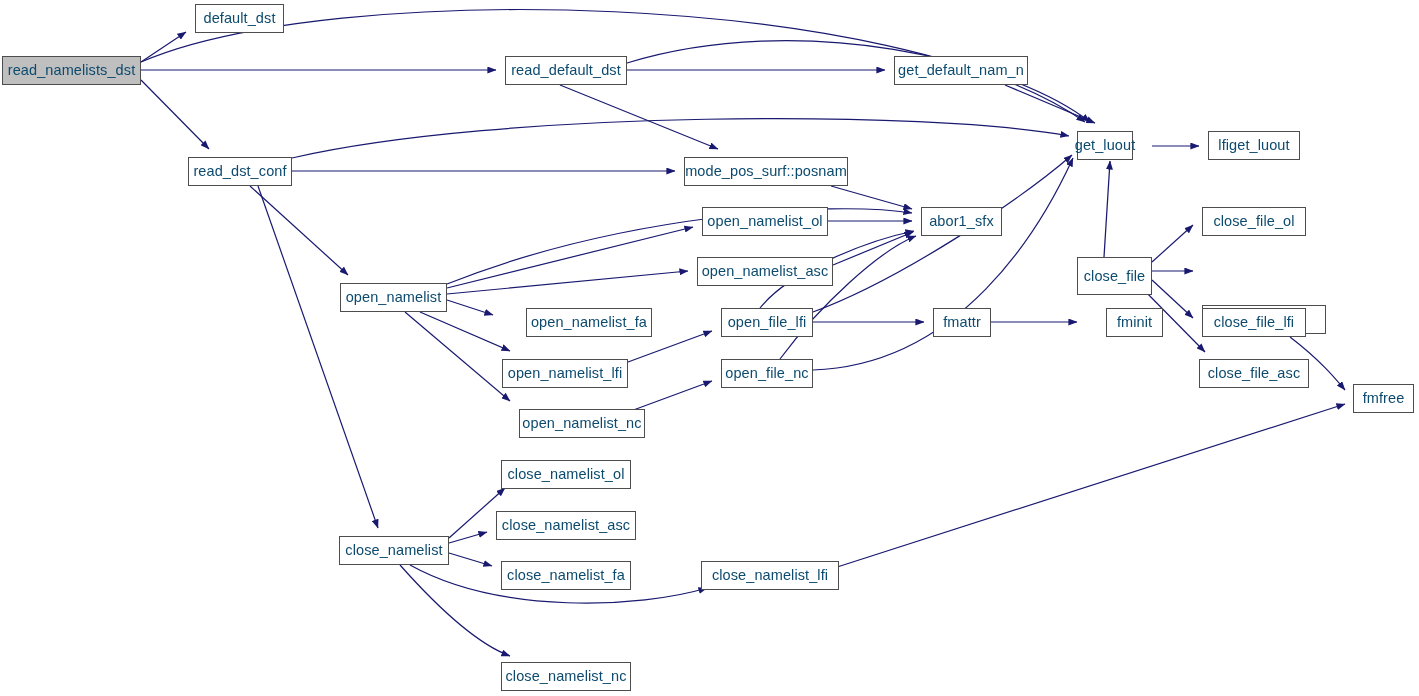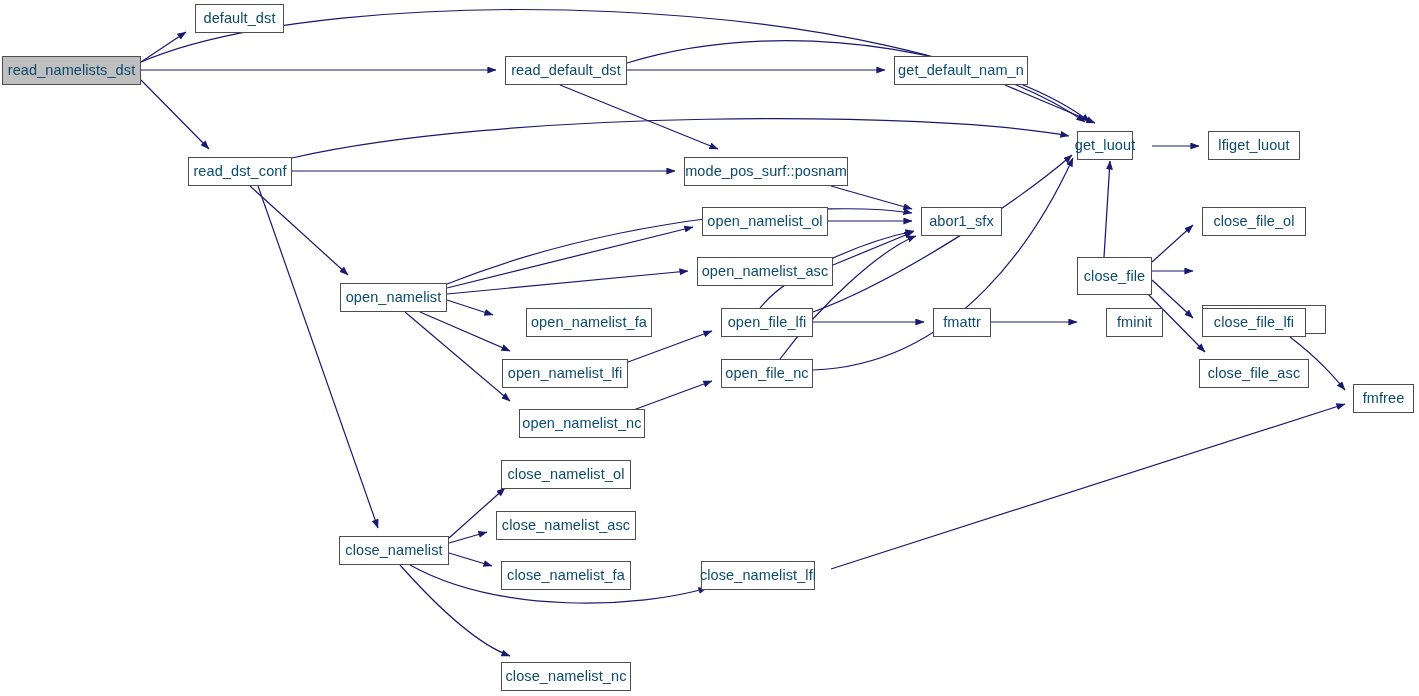--- a/index.html
+++ b/index.html
@@ -184,21 +184,21 @@
       </div>
       <div class="node" style="left: 496px; top: 511px; width: 140px; height: 29px;">
         <span class="node-label">close_namelist_asc</span>
       </div>
       <div class="node" style="left: 339px; top: 536px; width: 110px; height: 29px;">
         <span class="node-label">close_namelist</span>
       </div>
       <div class="node" style="left: 501px; top: 561px; width: 130px; height: 29px;">
         <span class="node-label">close_namelist_fa</span>
       </div>
-      <div class="node" style="left: 701px; top: 561px; width: 114px; height: 29px;">
+      <div class="node" style="left: 701px; top: 561px; width: 138px; height: 29px;">
         <span class="node-label">close_namelist_lfi</span>
       </div>
       <div class="node" style="left: 501px; top: 662px; width: 130px; height: 29px;">
         <span class="node-label">close_namelist_nc</span>
       </div>
     </div>
 
 </div>
 
 </body></html>

